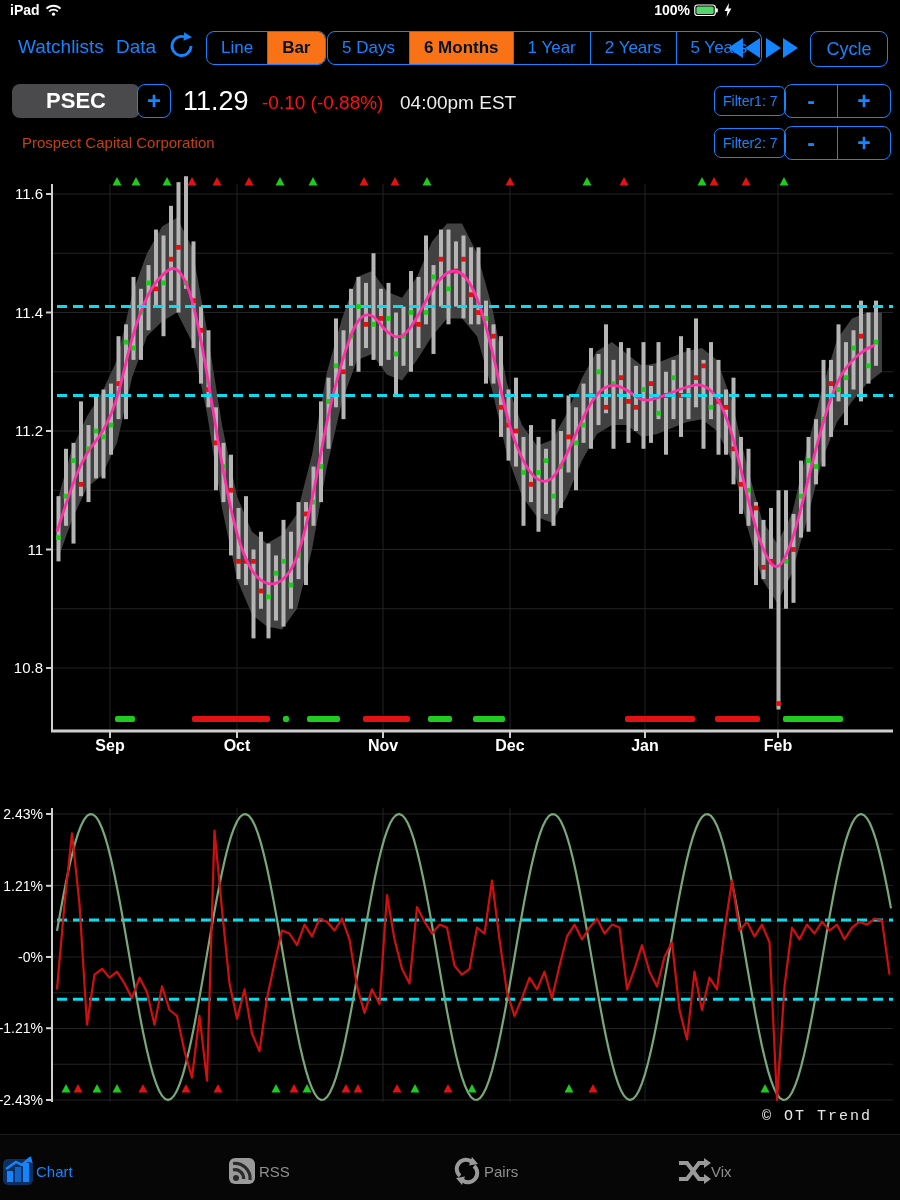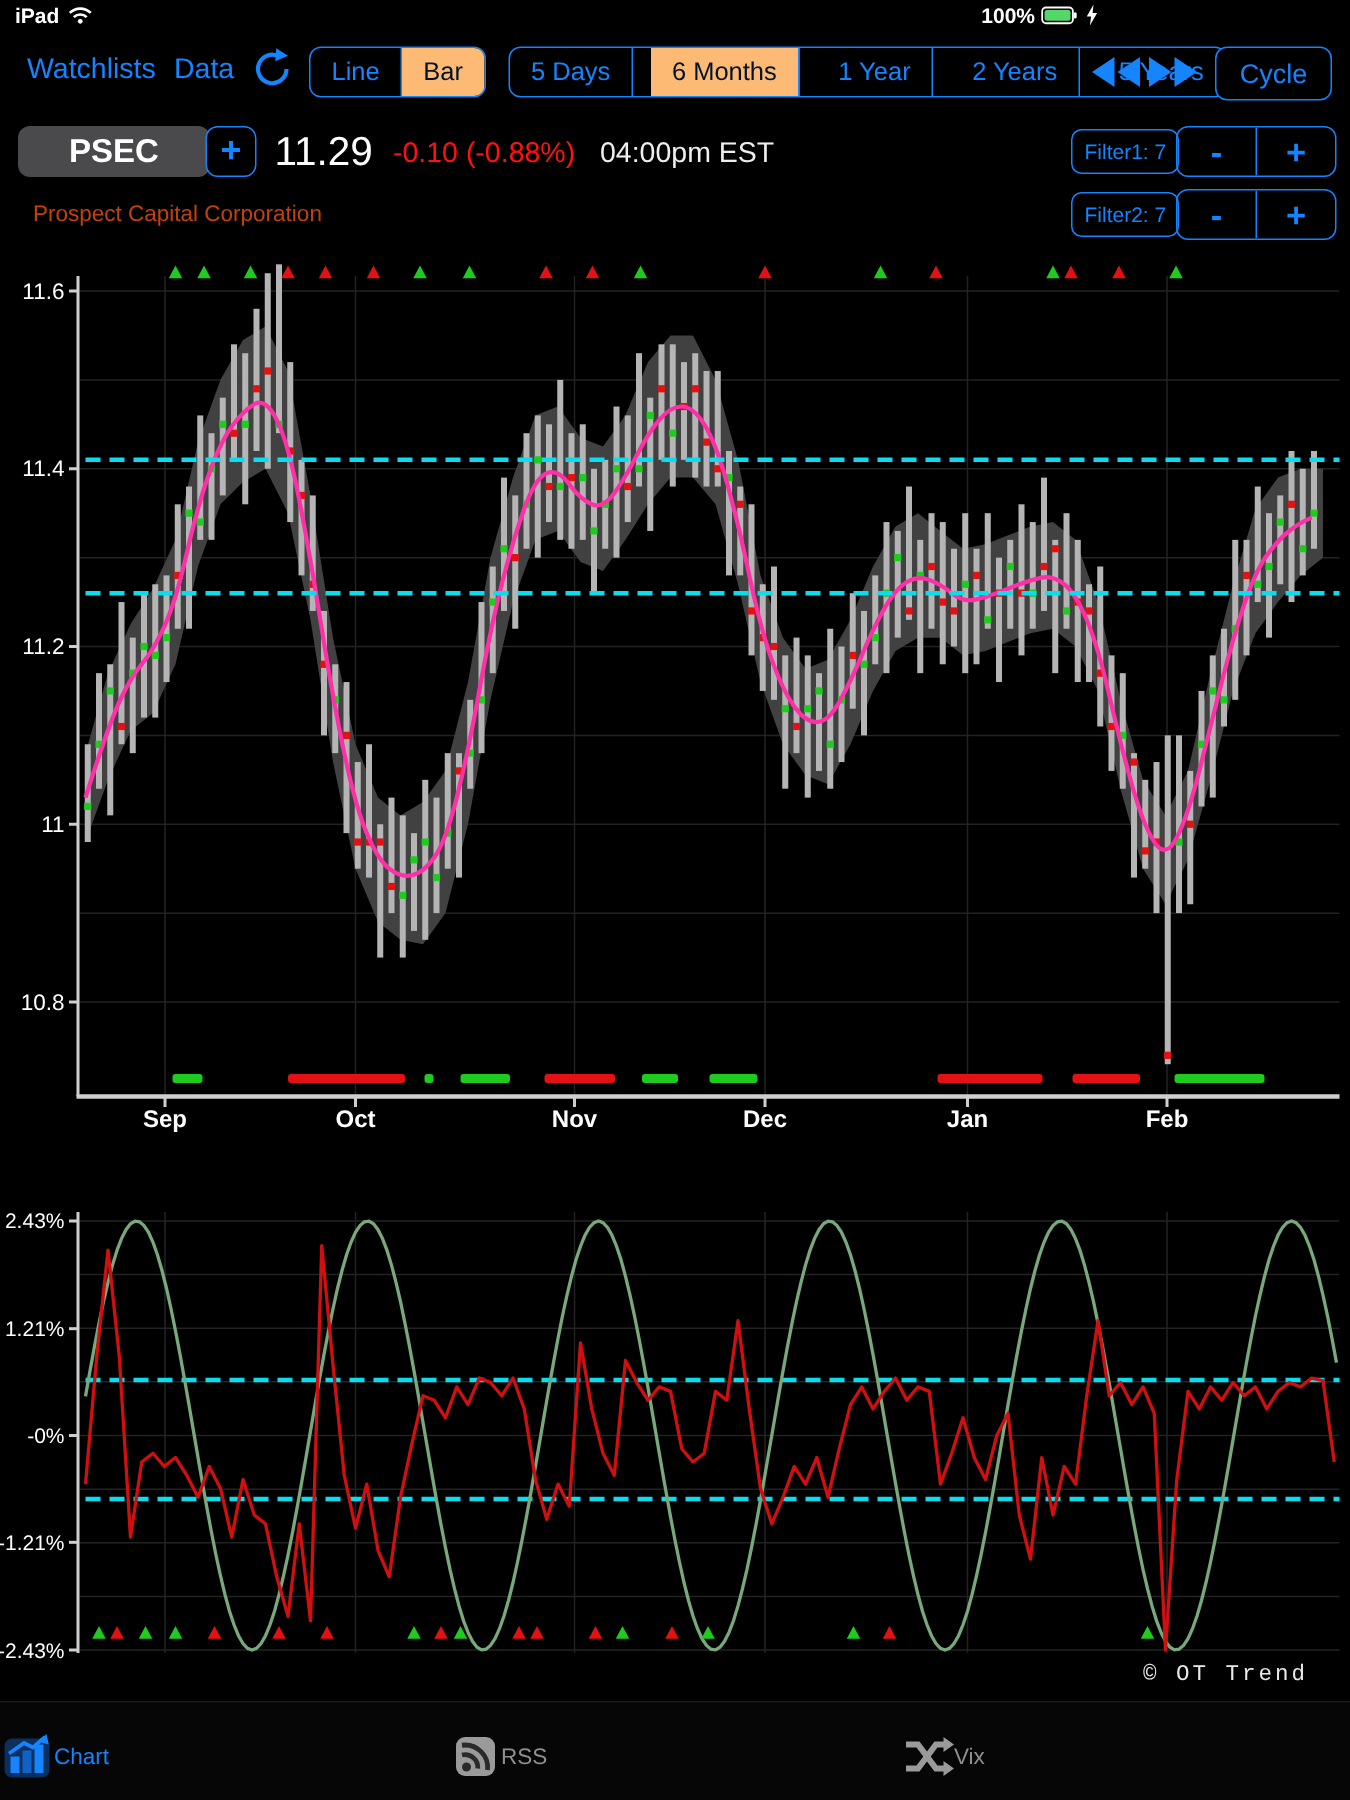--- a/index.html
+++ b/index.html
@@ -9,21 +9,21 @@
   
   .statusbar{top:0;left:0;width:740px;height:22px;color:#fff;font-size:14px;font-weight:bold;}
   .sb-left{left:10px;top:2px;display:flex;align-items:center;gap:5px;}
   .sb-center{left:0;right:0;top:3px;text-align:center;}
   .sb-right{right:8px;top:2px;display:flex;align-items:center;gap:4px;}
   .toolbar-link{font-size:19px;color:#1584ff;}
   .seg{display:flex;border:1.5px solid #1584ff;border-radius:8px;overflow:hidden;height:34px;box-sizing:border-box;background:#000;}
   .seg .cell{display:flex;align-items:center;justify-content:center;color:#1584ff;font-size:17px;
              padding:0 14px;border-right:1.5px solid #1584ff;white-space:nowrap;}
   .seg .cell:last-child{border-right:none;}
-  .seg .cell.sel{background:#fdba74;color:#031326;}
+  .seg .cell.sel{background:#f97316;color:#031326;font-weight:bold;}
   .btn{border:1.5px solid #1584ff;border-radius:8px;color:#1584ff;display:flex;align-items:center;
        justify-content:center;background:#000;box-sizing:border-box;}
   .pill{background:#4a4a4c;border-radius:8px;color:#fff;display:flex;align-items:center;justify-content:center;}
   .price{color:#fff;font-size:27px;}
   .change{color:#f11;font-size:19px;}
   .quotetime{color:#eee;font-size:19px;}
   .company{color:#c2410c;font-size:15px;}
   .stepper{display:flex;border:1.5px solid #1584ff;border-radius:8px;overflow:hidden;height:34px;box-sizing:border-box;}
   .stepper .cell{width:52px;display:flex;align-items:center;justify-content:center;color:#1584ff;
                  font-size:23px;font-weight:bold;border-right:1.5px solid #1584ff;}
@@ -423,21 +423,21 @@
   <span class="toolbar-link">Data</span>
 </div>
 <svg class="abs" style="left:166px;top:30px;" width="32" height="32">
   <path d="M25 16 A9.5 9.5 0 1 1 20.5 7.9" stroke="#1584ff" stroke-width="2.8" fill="none"></path>
   <path d="M18.2 2.2 L26 7.2 L17.5 10.8 Z" fill="#1584ff"></path>
 </svg>
 <div class="abs seg" style="left:206px;top:31px;">
   <div class="cell">Line</div>
   <div class="cell sel">Bar</div>
 </div>
-<div class="abs seg" style="left:339px;top:31px;gap:12px;">
+<div class="abs seg" style="left:327px;top:31px;">
   <div class="cell">5 Days</div>
   <div class="cell sel">6 Months</div>
   <div class="cell">1 Year</div>
   <div class="cell">2 Years</div>
   <div class="cell">5 Years</div>
 </div>
 <svg class="abs" style="left:726px;top:35px;" width="36" height="26">
   <path d="M17 3 L17 23 L2 13 Z" fill="#1584ff"></path>
   <path d="M34 3 L34 23 L19 13 Z" fill="#1584ff"></path>
 </svg>
@@ -492,20 +492,29 @@
   <div class="tab">
     <svg width="34" height="32">
       <rect x="4" y="3" width="26" height="26" rx="6" fill="#9a9a9a"></rect>
       <circle cx="11" cy="23" r="3" fill="#2a2a2a"></circle>
       <path d="M8 15 A8.5 8.5 0 0 1 18.5 24" stroke="#2a2a2a" stroke-width="3.2" fill="none"></path>
       <path d="M8 8.5 A15 15 0 0 1 25 25" stroke="#2a2a2a" stroke-width="3.2" fill="none"></path>
     </svg>
     <span class="lbl">RSS</span>
   </div>
   <div class="tab">
+    <svg width="34" height="32">
+      <path d="M10 21 A9 9 0 0 1 22 7" stroke="#9a9a9a" stroke-width="4" fill="none"></path>
+      <path d="M24 11 A9 9 0 0 1 12 25" stroke="#9a9a9a" stroke-width="4" fill="none"></path>
+      <path d="M22 2 L28 9 L19 10.5 Z" fill="#9a9a9a"></path>
+      <path d="M12 30 L6 23 L15 21.5 Z" fill="#9a9a9a"></path>
+    </svg>
+    <span class="lbl">Pairs</span>
+  </div>
+  <div class="tab">
     <svg width="36" height="32">
       <path d="M4 8 L12 8 L24 24 L30 24" stroke="#9a9a9a" stroke-width="4" fill="none"></path>
       <path d="M4 24 L12 24 L24 8 L30 8" stroke="#9a9a9a" stroke-width="4" fill="none"></path>
       <path d="M29 3 L36 8 L29 13 Z" fill="#9a9a9a"></path>
       <path d="M29 19 L36 24 L29 29 Z" fill="#9a9a9a"></path>
     </svg>
     <span class="lbl">Vix</span>
   </div>
 </div>
 

